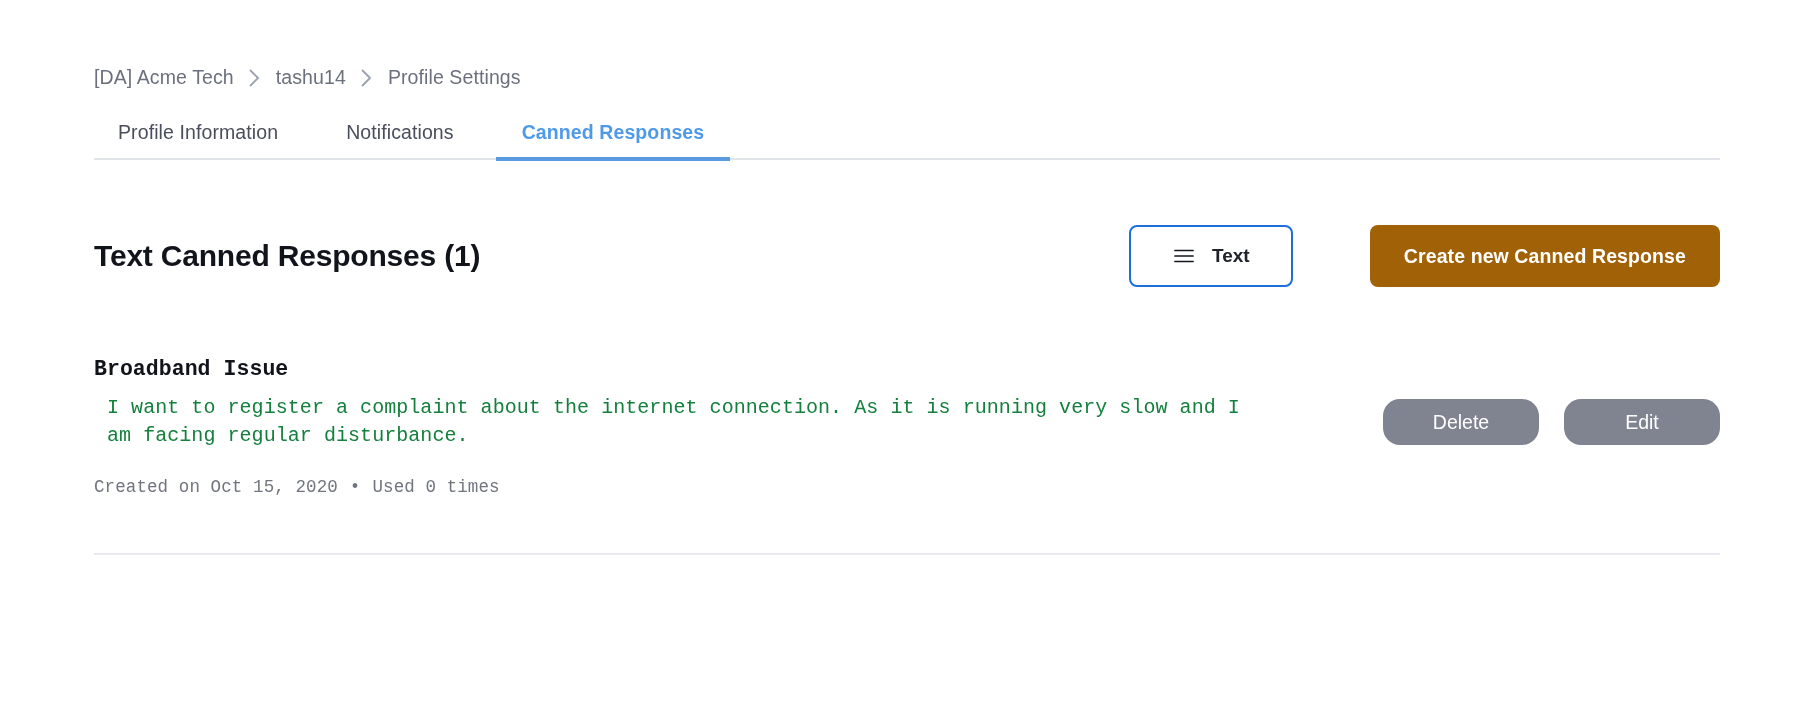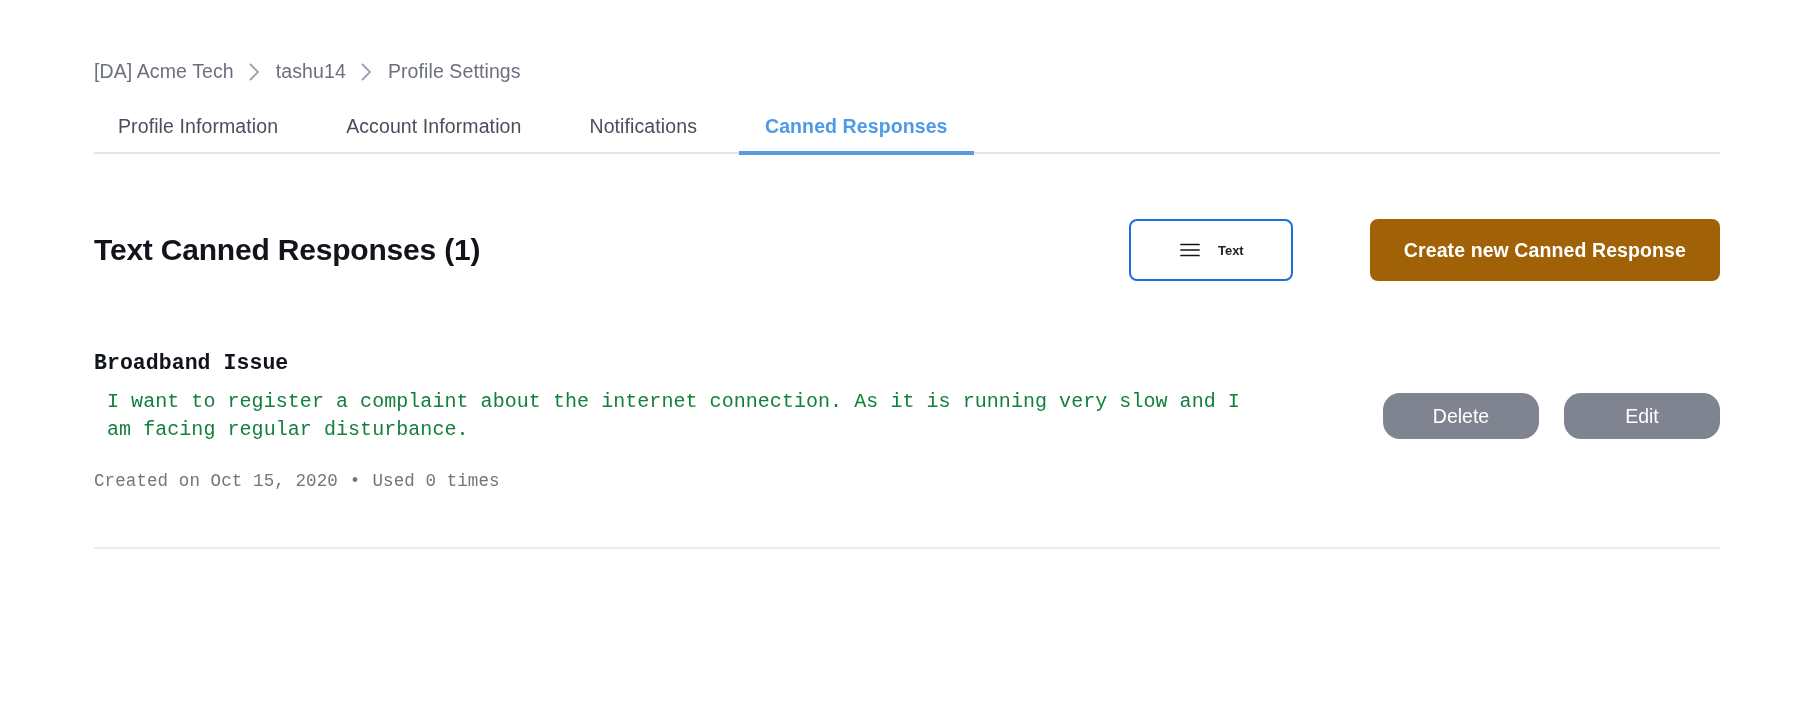--- a/index.html
+++ b/index.html
@@ -15,21 +15,21 @@
     color: #20222b;
     overflow: hidden;
     -webkit-font-smoothing: antialiased;
   }
 
   .page {
     width: 1814px;
     height: 718px;
     position: relative;
     box-sizing: border-box;
-    padding: 0 94px;
+    padding: 6px 94px;
   }
 
   
   .breadcrumb {
     display: flex;
     align-items: center;
     gap: 14px;
     padding-top: 60px;
     font-size: 19.5px;
     color: #6c707e;
@@ -118,21 +118,21 @@
     height: 62px;
     border-radius: 8px;
     margin-right: 38px;
     flex: 0 0 auto;
   }
   .seg {
     display: flex;
     align-items: center;
     justify-content: center;
     gap: 16px;
-    font-size: 13px;
+    font-size: 19px;
     color: #20222b;
     box-sizing: border-box;
     height: 62px;
   }
   .seg-text {
     width: 164px;
     background: #ffffff;
     border: 2.5px solid #1e6fd9;
     border-radius: 8px;
     font-weight: bold;
@@ -262,21 +262,20 @@
       <svg width="11" height="18" viewBox="0 0 11 18" fill="none" aria-hidden="true">
         <path d="M1.5 1.5L9 9l-7.5 7.5" stroke="#9aa0ae" stroke-width="1.8" stroke-linecap="round" stroke-linejoin="round"></path>
       </svg>
     </span>
     <span class="crumb">Profile Settings</span>
   </nav>
 
   <div class="tabs-wrap">
     <div class="tabs">
       <div class="tab">Profile Information</div>
-      <div class="tab">Account Information</div>
       <div class="tab">Notifications</div>
       <div class="tab active">Canned Responses</div>
     </div>
     <div class="tabs-rule"></div>
   </div>
 
   <div class="section-head">
     <h1 class="section-title">Text Canned Responses (1)</h1>
 
     <div class="head-spacer"></div>

